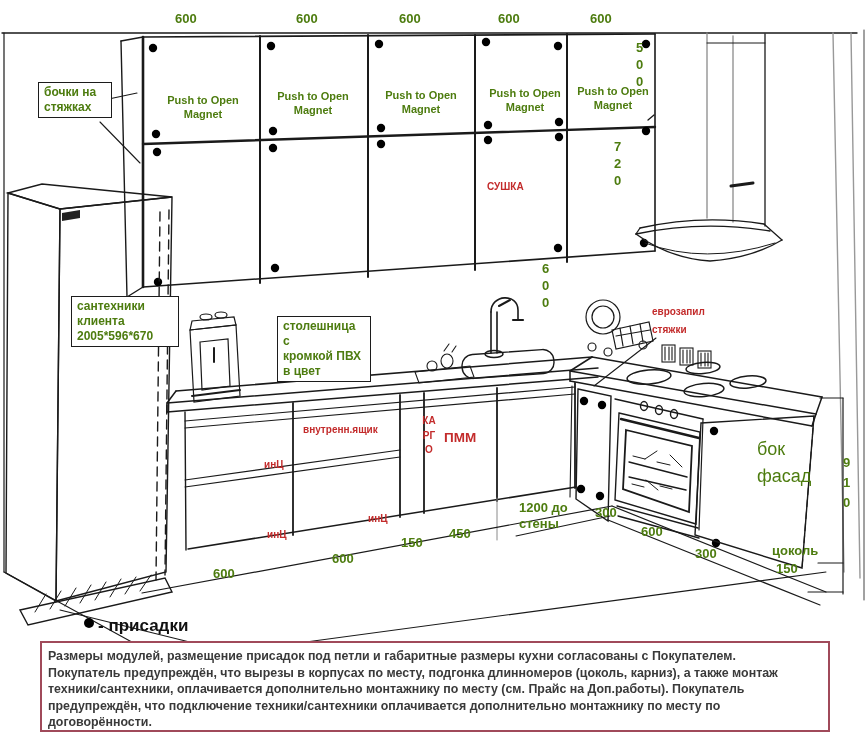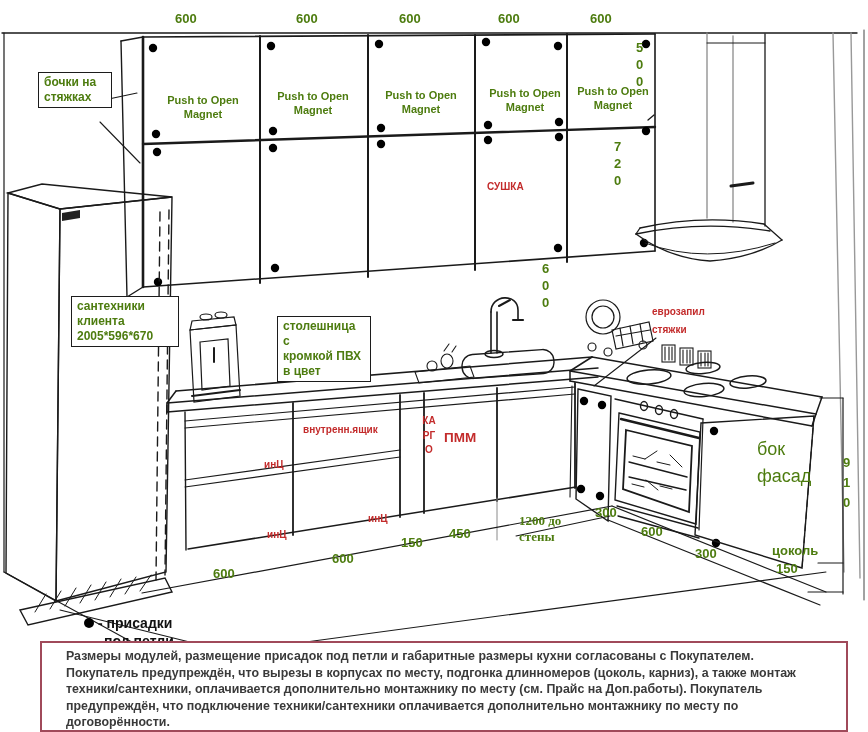--- a/index.html
+++ b/index.html
@@ -10,23 +10,23 @@
   .dim{font-size:13px;font-weight:bold;}
   .vdim{width:11px;word-break:break-all;white-space:normal;font-size:13px;
         font-weight:bold;line-height:1.3;text-align:center;}
   .push{font-size:11px;font-weight:bold;width:98px;text-align:center;
         white-space:normal;line-height:1.25;}
   .red{color:#c32b2b;font-weight:bold;font-size:10px;}
   .vred{width:14px;word-break:break-all;white-space:normal;text-align:center;
         line-height:1.45;padding-left:20px;}
   .boxed{background:#fff;border:1.5px solid #1c1c1c;padding:2px 5px;
          font-size:12px;font-weight:bold;white-space:normal;}
-  .legend{font-size:14px;font-weight:bold;color:#111;}
+  .legend{font-size:17px;font-weight:bold;color:#111;}
   .notice{position:absolute;left:40px;top:641px;width:770px;height:74px;
-          border:2.5px solid #a04a5a;background:#fff;padding:5px 10px 8px 24px;
+          border:2.5px solid #a04a5a;background:#fff;padding:5px 10px 8px 6px;
           font-size:12.4px;font-weight:bold;color:#3a3a3a;line-height:1.33;}
   .notice div{white-space:nowrap;}
 </style>
 </head>
 <body>
 
 <div class="stage">
 
 <svg width="868" height="732" viewBox="0 0 868 732" fill="none" stroke="#1a1a1a" stroke-width="1.4" stroke-linecap="round">
 
@@ -258,39 +258,39 @@
 <div class="lbl push" style="left:476px;top:87px;"><span>Push to Open</span><br><span>Magnet</span></div>
 <div class="lbl push" style="left:564px;top:85px;"><span>Push to Open</span><br><span>Magnet</span></div>
 
 <div class="lbl vdim" style="left:634px;top:40px;">500</div>
 <div class="lbl vdim" style="left:612px;top:139px;">720</div>
 <div class="lbl vdim" style="left:540px;top:261px;">600</div>
 <div class="lbl vdim" style="left:841px;top:453px;line-height:1.55;">910</div>
 
 <div class="lbl red" style="left:487px;top:181px;">СУШКА</div>
 
-<div class="lbl boxed" style="left:38px;top:72px;width:62px;"><span>бочки на</span><br><span>стяжках</span></div>
+<div class="lbl boxed" style="left:38px;top:82px;width:62px;"><span>бочки на</span><br><span>стяжках</span></div>
 <div class="lbl boxed" style="left:71px;top:296px;width:96px;"><span>сантехники</span><br><span>клиента</span><br><span>2005*596*670</span></div>
 <div class="lbl boxed" style="left:277px;top:316px;width:82px;"><span>столешница с</span><br><span>кромкой ПВХ</span><br><span>в цвет</span></div>
 
 <div class="lbl red" style="left:652px;top:303px;line-height:1.8;"><span>еврозапил</span><br><span>стяжки</span></div>
 <div class="lbl red" style="left:303px;top:424px;">внутренн.ящик</div>
 <div class="lbl red vred" style="left:402px;top:414px;">КАРГО</div>
 <div class="lbl red" style="left:444px;top:430px;font-size:13.5px;">ПММ</div>
 <div class="lbl red" style="left:264px;top:459px;">инЦ</div>
 <div class="lbl red" style="left:368px;top:513px;">инЦ</div>
 <div class="lbl red" style="left:267px;top:529px;">инЦ</div>
 
 <div class="lbl" style="left:757px;top:436px;font-size:18px;font-weight:normal;line-height:1.5;"><span>бок</span><br><span>фасад</span></div>
 
 <div class="lbl dim" style="left:213px;top:566px;">600</div>
 <div class="lbl dim" style="left:332px;top:551px;">600</div>
 <div class="lbl dim" style="left:401px;top:535px;">150</div>
 <div class="lbl dim" style="left:449px;top:526px;">450</div>
-<div class="lbl dim" style="left:519px;top:513px;line-height:1.2;font-family:Liberation Serif, serif;"><span>1200 до</span><br><span>стены</span></div>
+<div class="lbl dim" style="left:519px;top:500px;line-height:1.2;"><span>1200 до</span><br><span>стены</span></div>
 <div class="lbl dim" style="left:595px;top:505px;">300</div>
 <div class="lbl dim" style="left:641px;top:524px;">600</div>
 <div class="lbl dim" style="left:695px;top:546px;">300</div>
 <div class="lbl dim" style="left:772px;top:543px;">цоколь</div>
 <div class="lbl dim" style="left:776px;top:561px;">150</div>
 
 <div class="lbl legend" style="left:98px;top:615px;"><span>- присадки</span><br><span style="margin-left:6px;">под петли</span></div>
 
 <div class="notice">
   <div>Размеры модулей, размещение присадок под петли и габаритные размеры кухни согласованы с Покупателем.</div>

